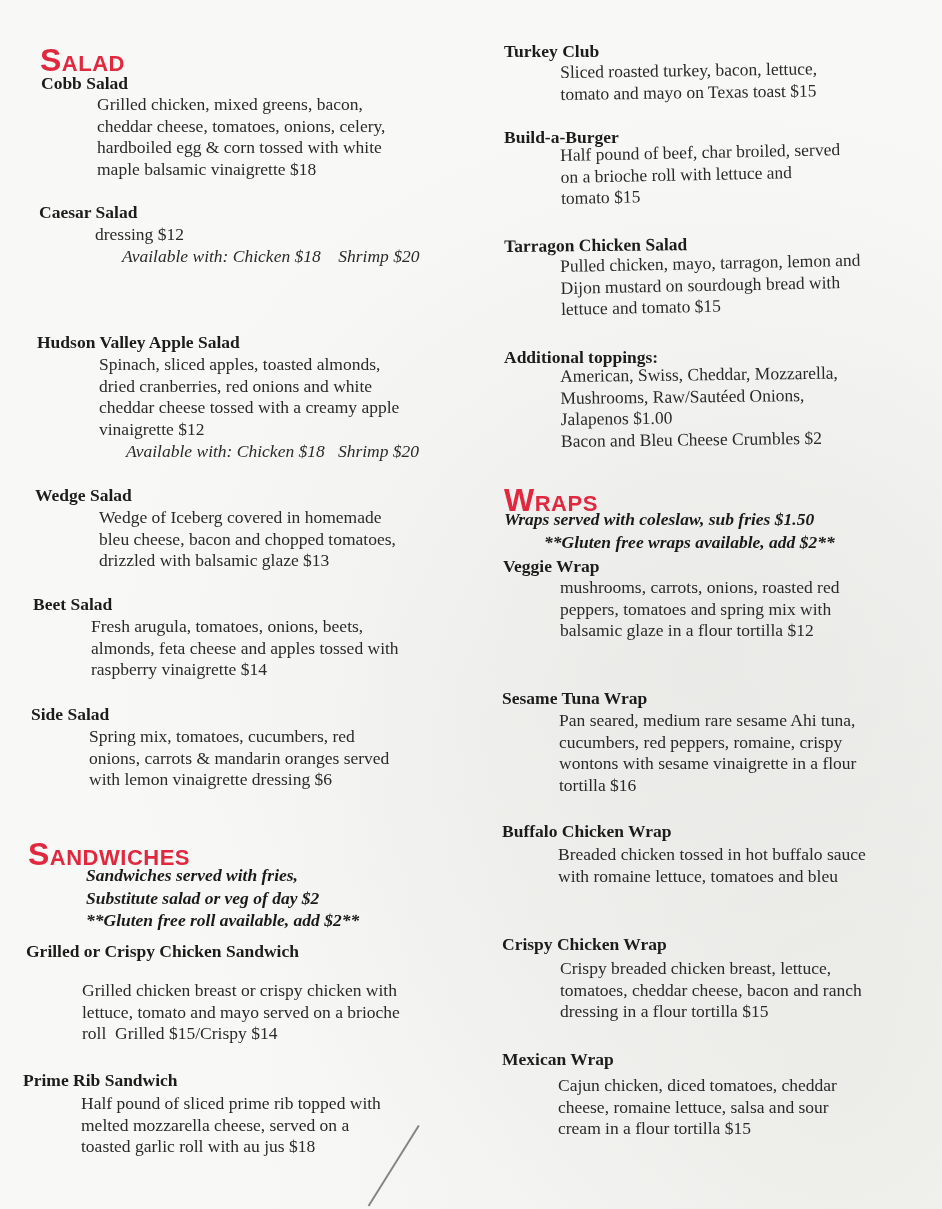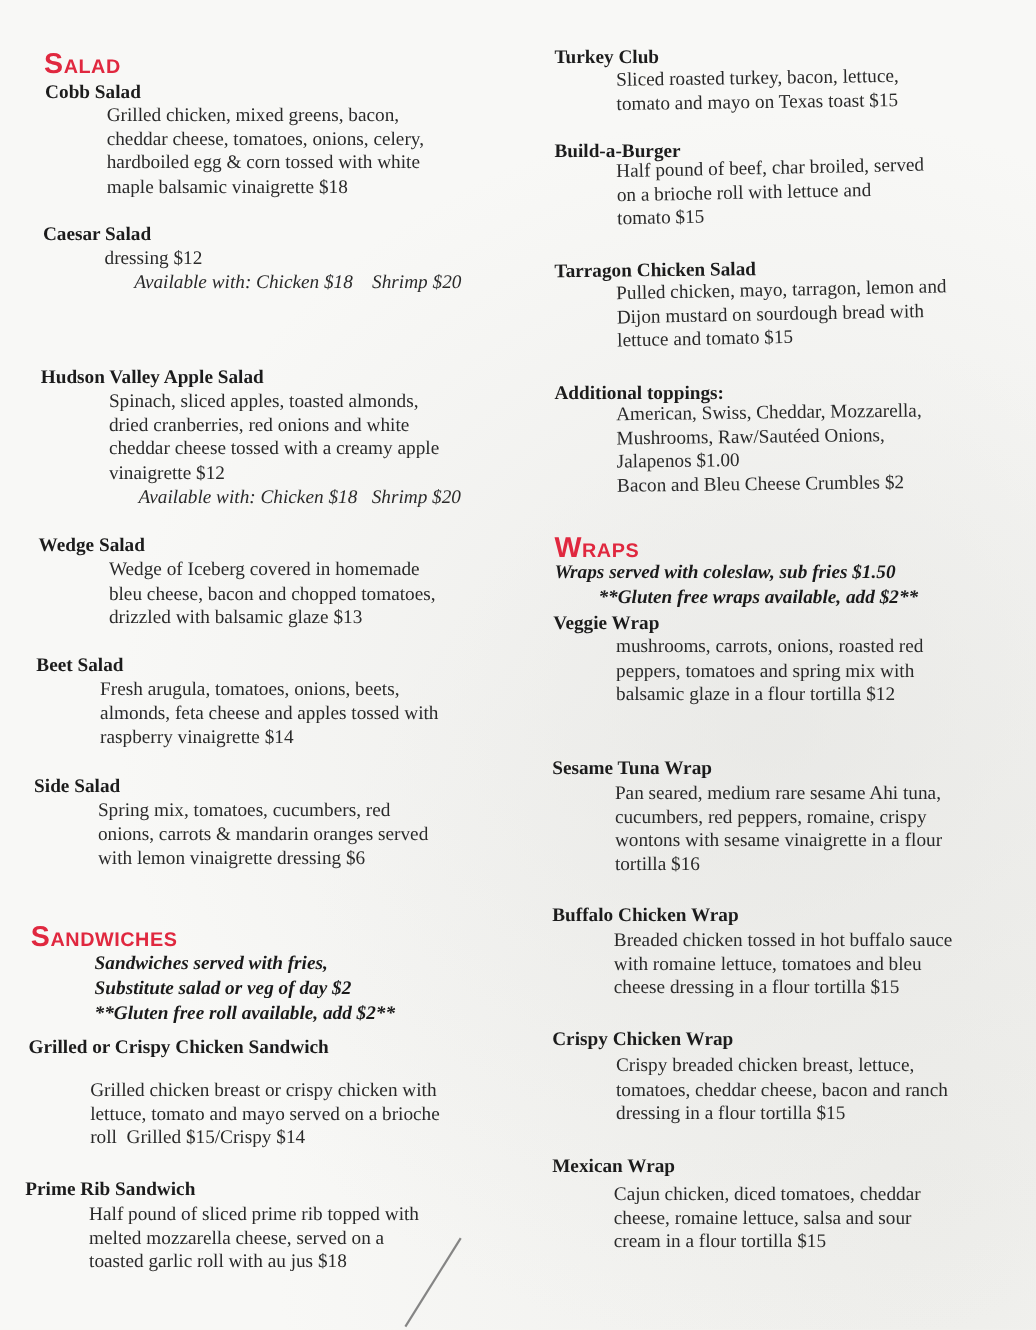--- a/index.html
+++ b/index.html
@@ -25,21 +25,21 @@
       position: absolute;
       font-family: "Liberation Sans", sans-serif;
       font-weight: bold;
       color: #e0283f;
       font-size: 21px;
       letter-spacing: 0.5px;
       font-variant: small-caps;
       text-transform: lowercase;
     }
     .section-title::first-letter { text-transform: uppercase; }
-    .st-big { font-size: 26px; }
+    .st-big { font-size: 32px; }
 
     .item-name {
       position: absolute;
       font-weight: bold;
       font-size: 17.5px;
       color: #1c1c1c;
       white-space: nowrap;
     }
     .item-desc {
       position: absolute;
@@ -186,21 +186,20 @@
       <span>Pan seared, medium rare sesame Ahi tuna,</span>
       <span>cucumbers, red peppers, romaine, crispy</span>
       <span>wontons with sesame vinaigrette in a flour</span>
       <span>tortilla $16</span>
     </div>
 
     <div class="item-name" style="left:12px; top:821px;">Buffalo Chicken Wrap</div>
     <div class="item-desc" style="left:68px; top:844px;">
       <span>Breaded chicken tossed in hot buffalo sauce</span>
       <span>with romaine lettuce, tomatoes and bleu</span>
-      <span>cheese dressing in a flour tortilla $15</span>
     </div>
 
     <div class="item-name" style="left:12px; top:934px;">Crispy Chicken Wrap</div>
     <div class="item-desc" style="left:70px; top:958px;">
       <span>Crispy breaded chicken breast, lettuce,</span>
       <span>tomatoes, cheddar cheese, bacon and ranch</span>
       <span>dressing in a flour tortilla $15</span>
     </div>
 
     <div class="item-name" style="left:12px; top:1049px;">Mexican Wrap</div>

